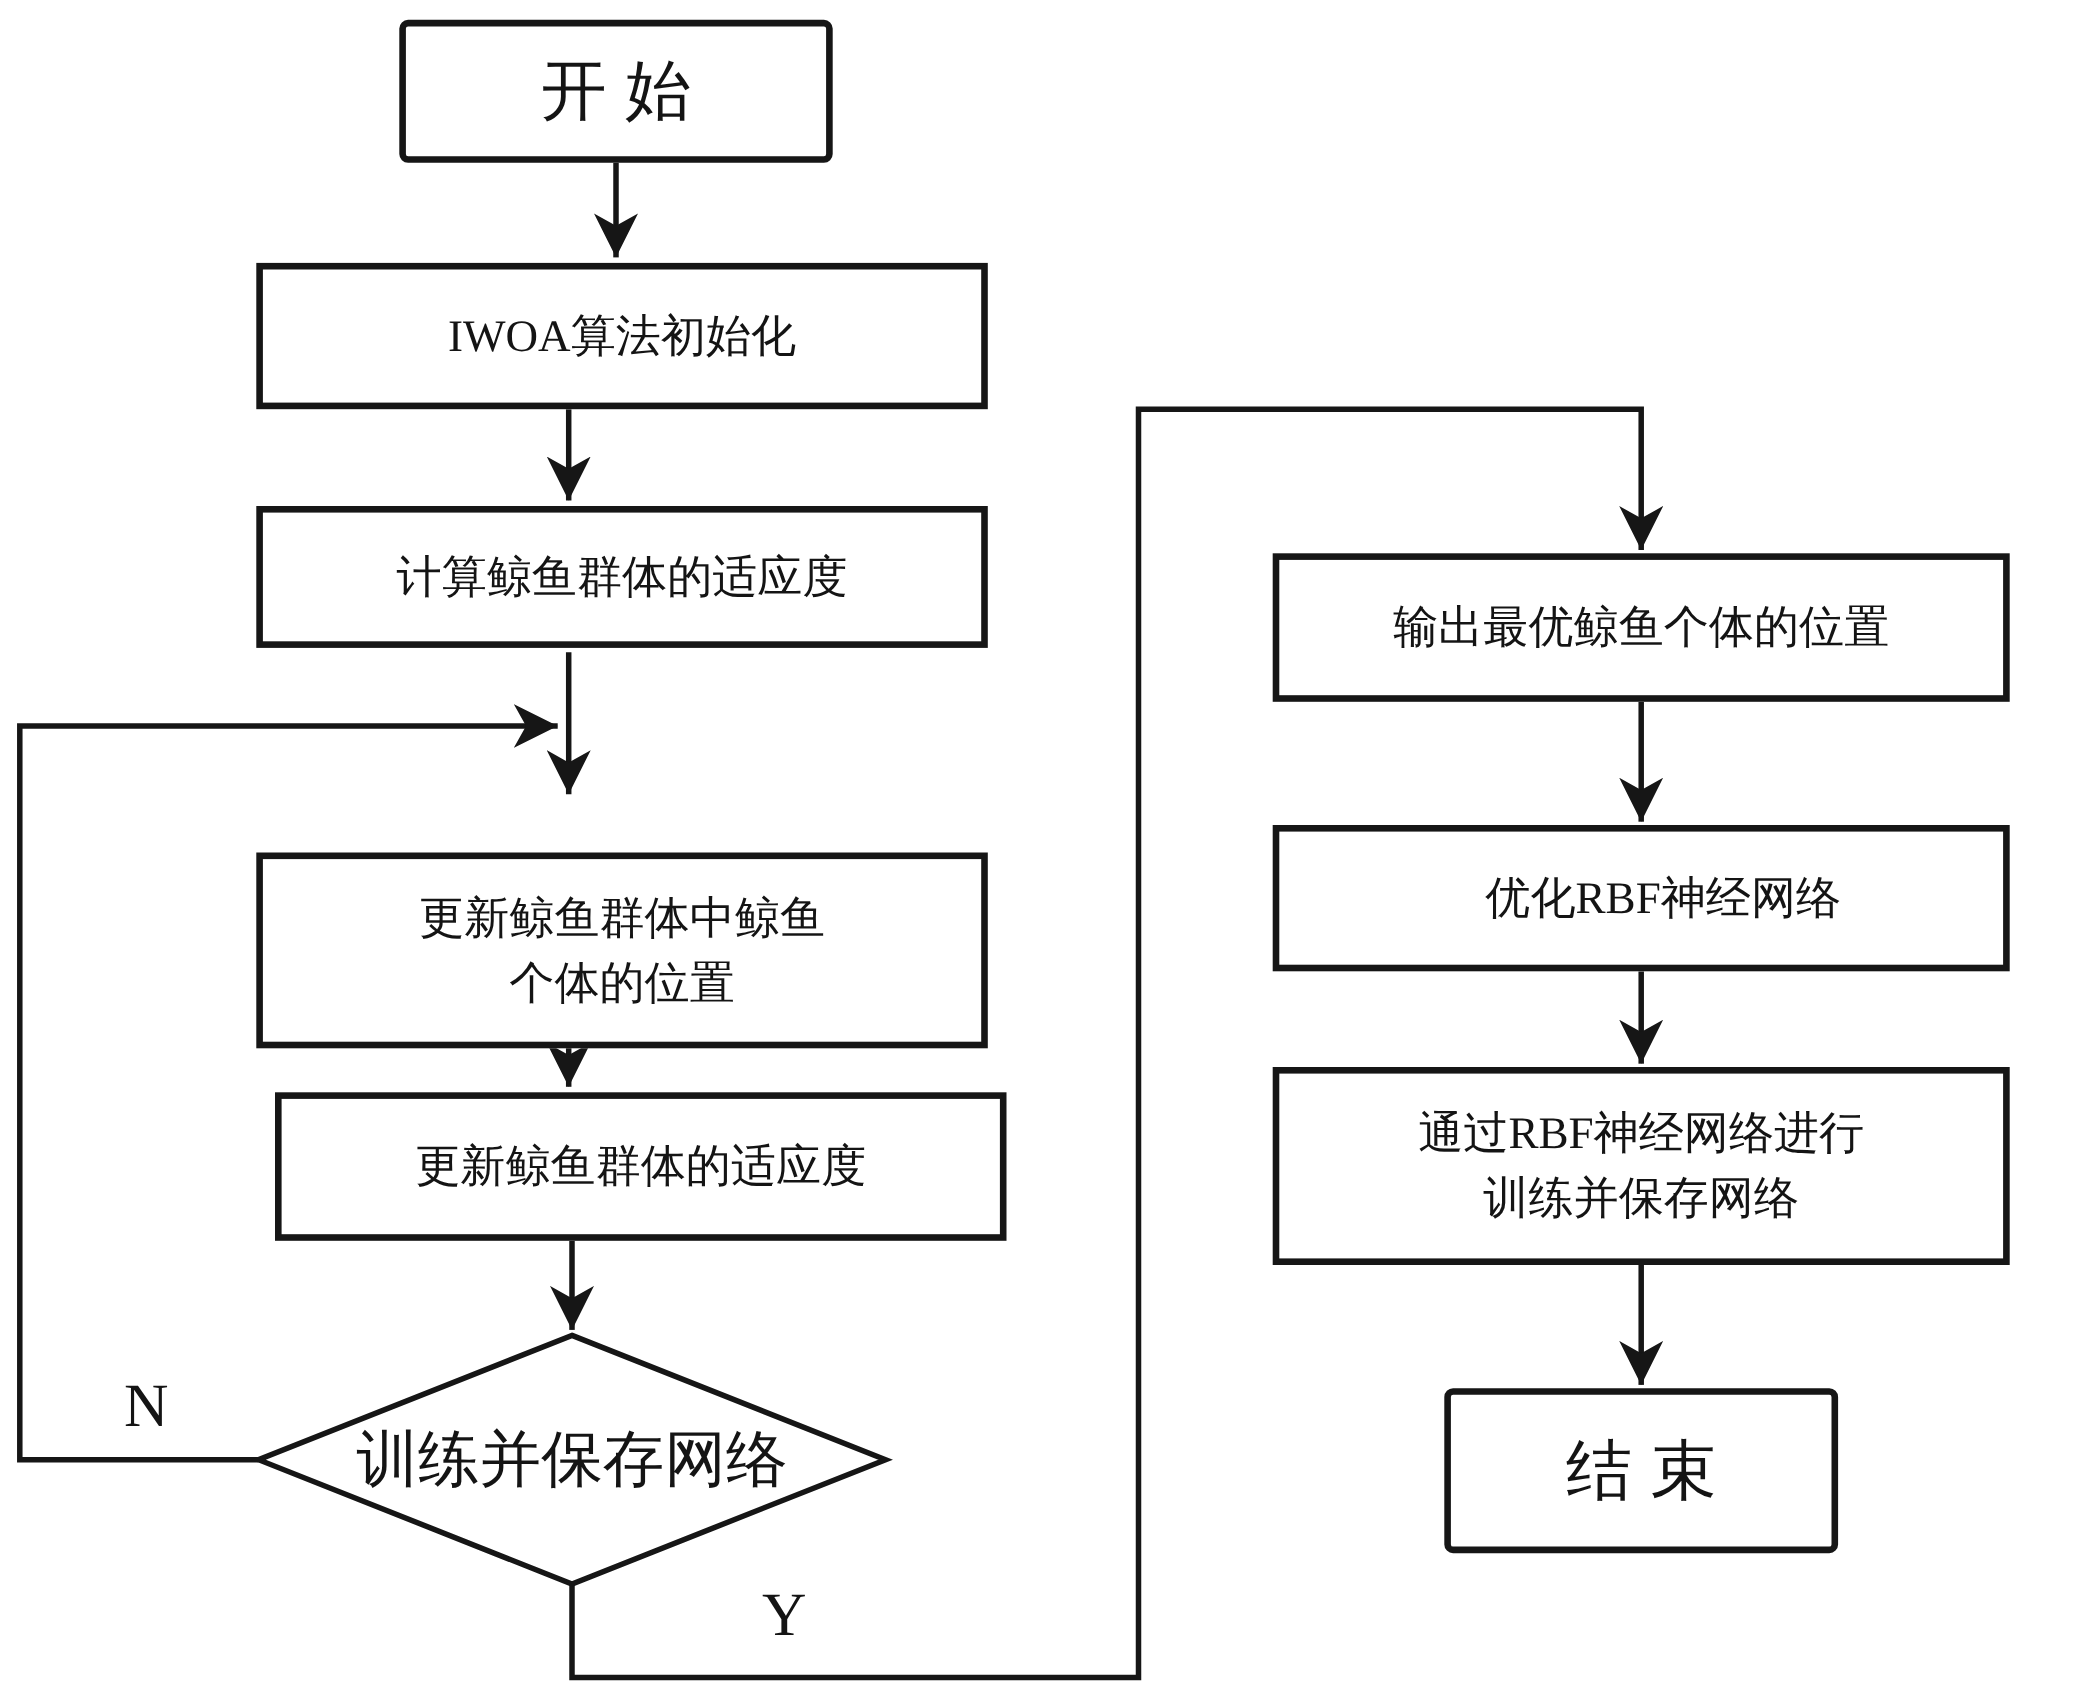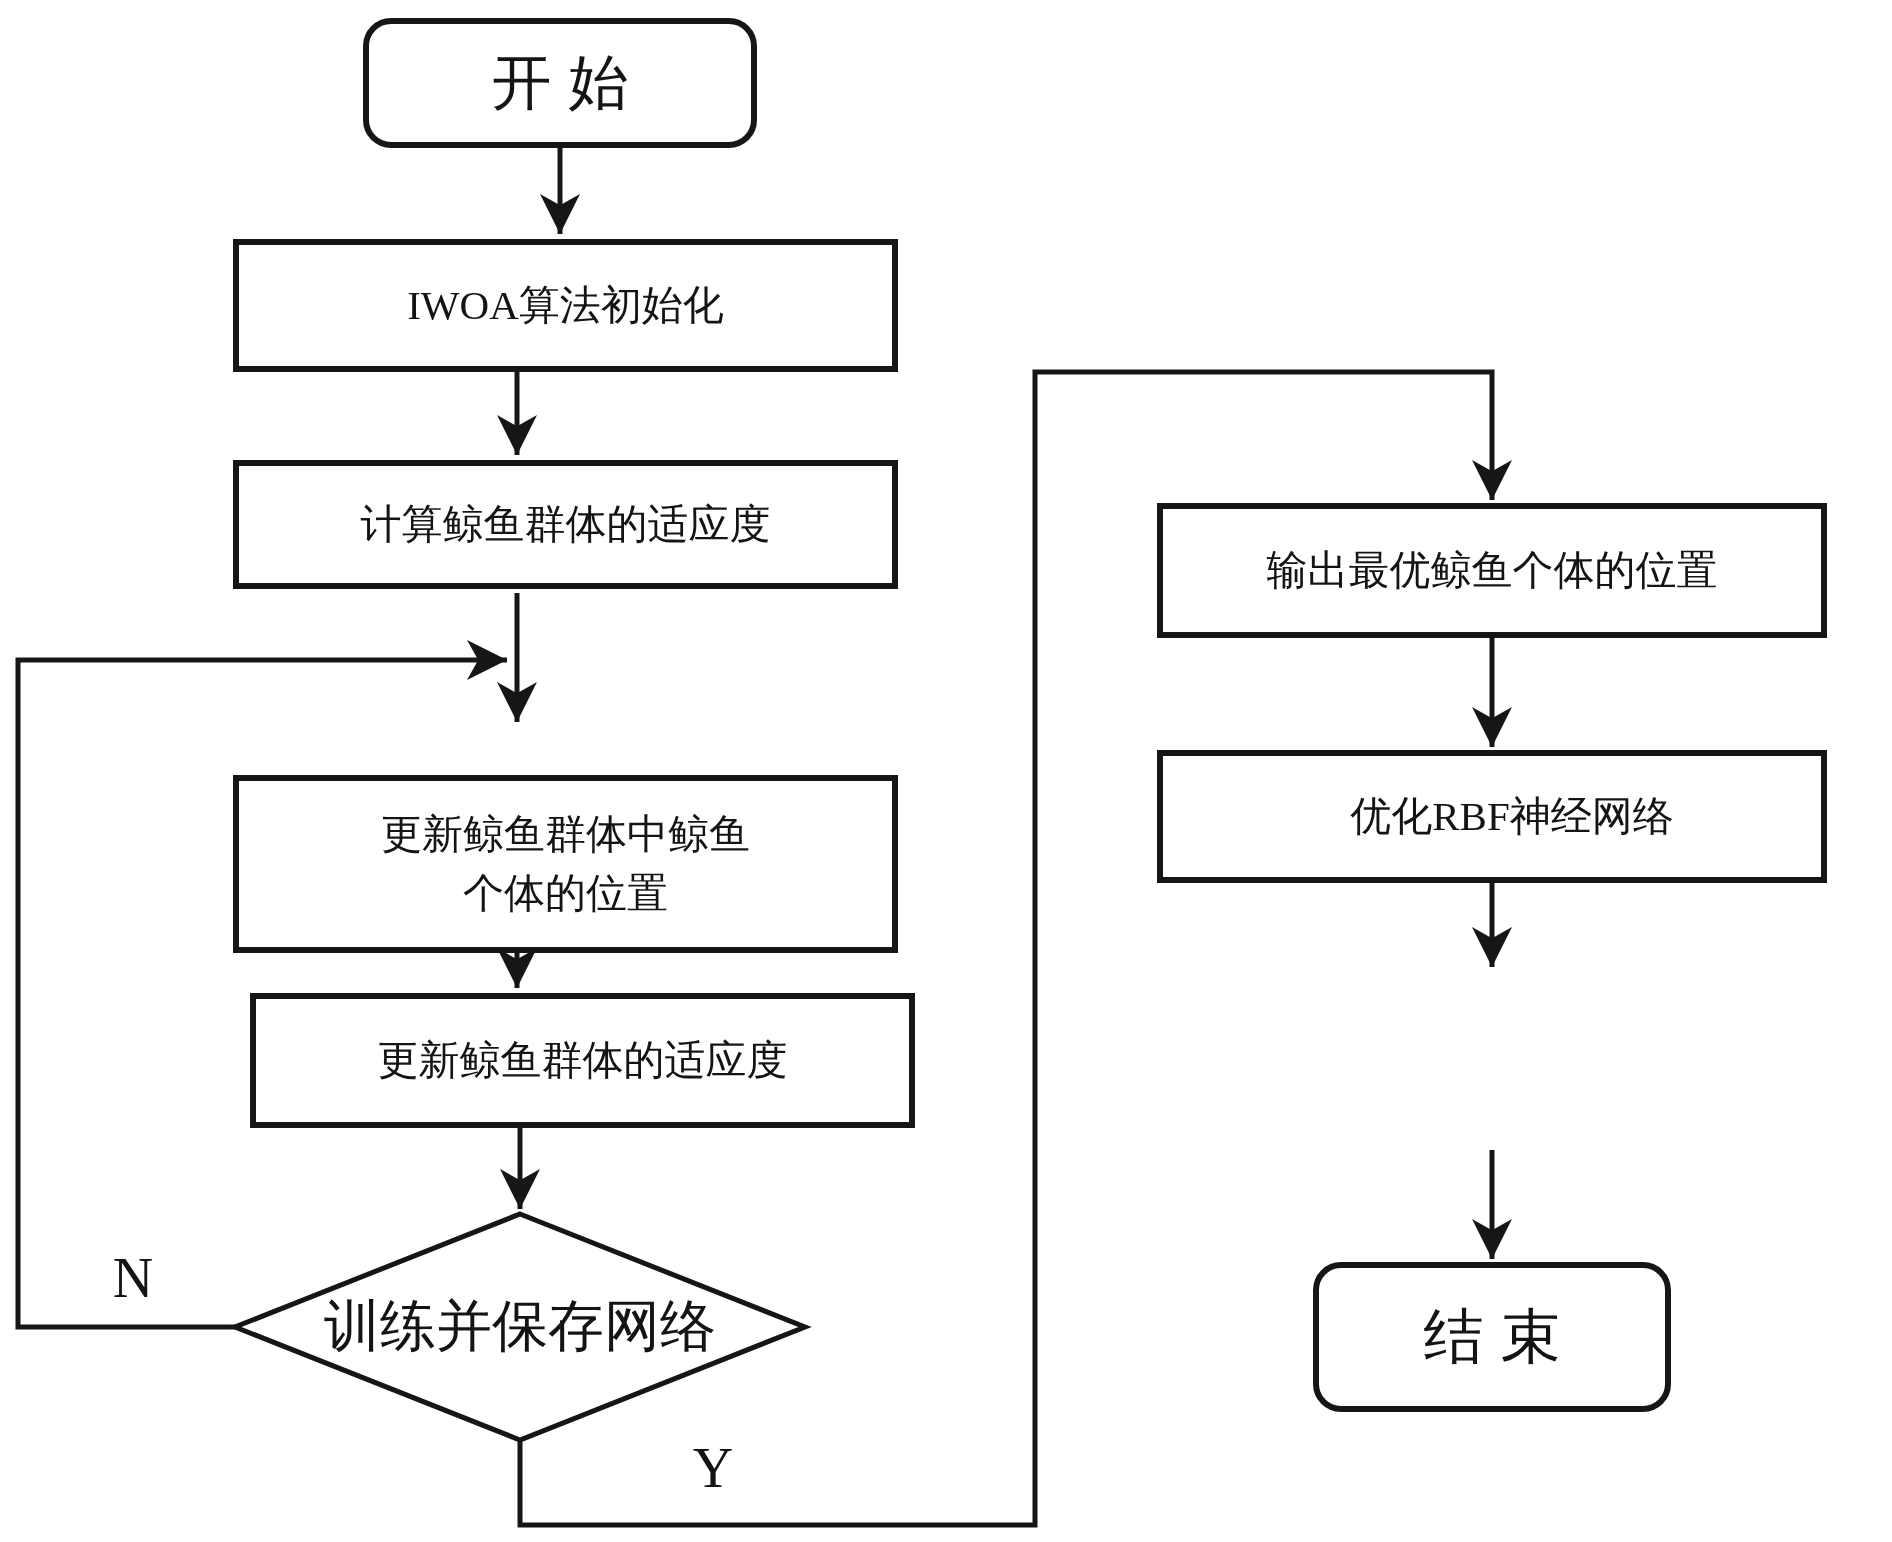--- a/index.html
+++ b/index.html
@@ -37,21 +37,21 @@
     align-items: center;
     justify-content: center;
     text-align: center;
   }
   .node span {
     white-space: pre-line;
     font-size: 41px;
     line-height: 1.45;
     color: #141414;
   }
-  .terminator { border-radius: 28px; }
+  .terminator { border-radius: 8px; }
   .terminator span { font-size: 60px; letter-spacing: 0.28em; text-indent: 0.28em; }
   .decision-text {
     position: absolute;
     display: flex;
     align-items: center;
     justify-content: center;
     text-align: center;
     background: transparent;
   }
   .decision-text span { font-size: 56px; color: #141414; }
@@ -132,18 +132,22 @@
   </div>
 
   <div class="node" style="left:1157px; top:503px; width:670px; height:135px;">
     <span>输出最优鲸鱼个体的位置</span>
   </div>
 
   <div class="node" style="left:1157px; top:750px; width:670px; height:133px;padding-left:40px;">
     <span>优化RBF神经网络</span>
   </div>
 
+  <div class="node" style="left:1157px; top:970px; width:670px; height:180px;">
+    <span>通过RBF神经网络进行
+训练并保存网络</span>
+  </div>
 
   <div class="node terminator" style="left:1313px; top:1262px; width:358px; height:150px;">
     <span>结束</span>
   </div>
 
 </div>
 
 </body></html>

